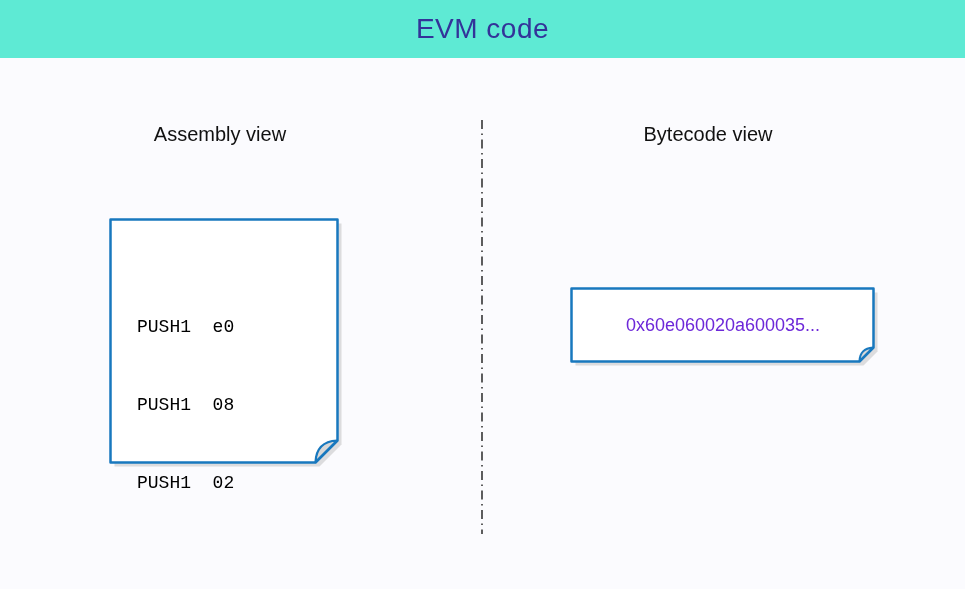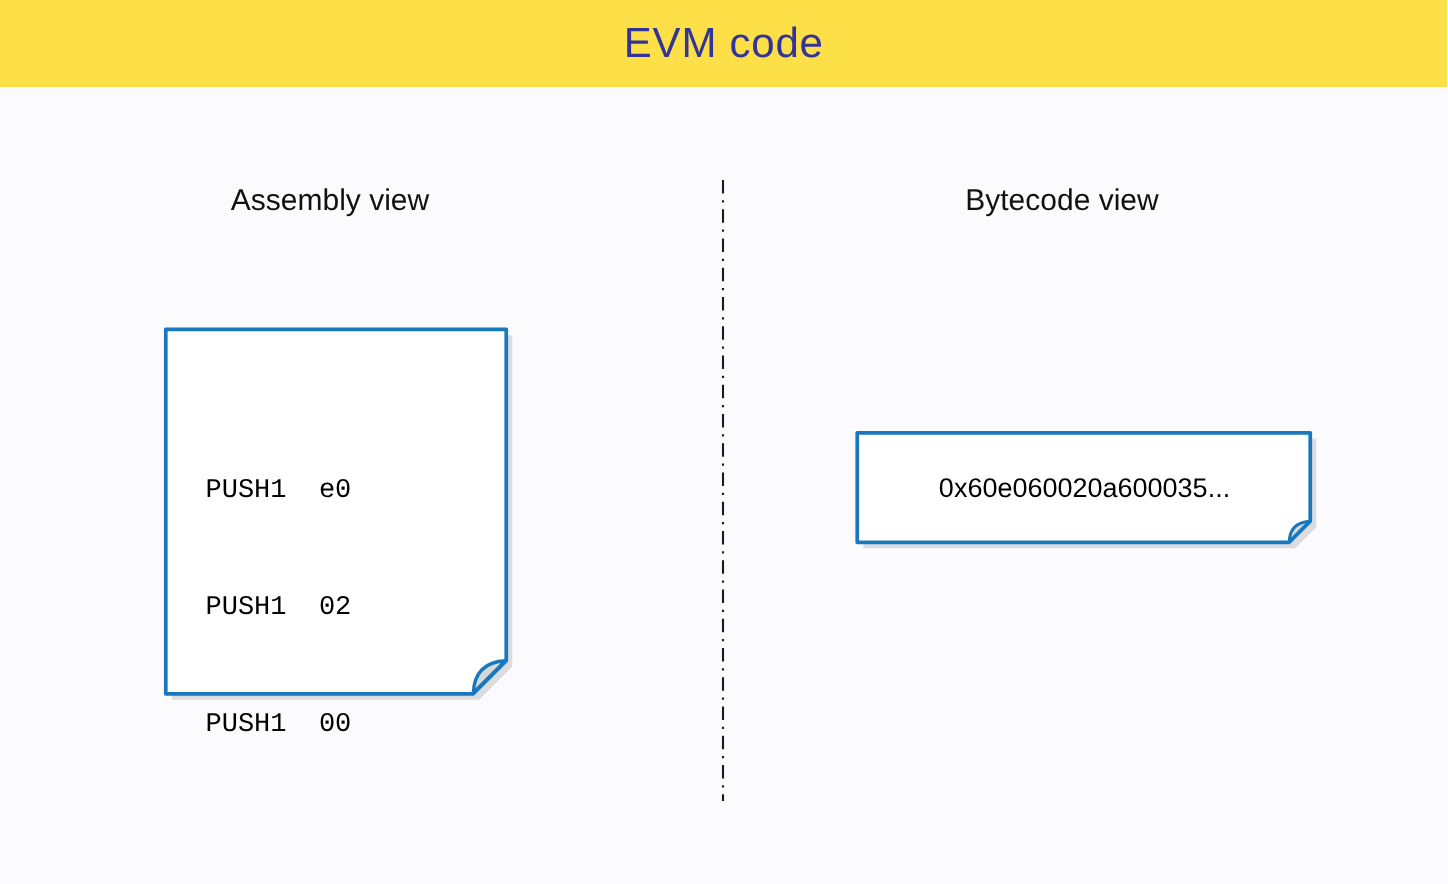--- a/index.html
+++ b/index.html
@@ -13,21 +13,21 @@
   .page {
     position: absolute;
     left: 0; top: 0;
     width: 965px; height: 589px;
     background: #fbfbfe;
   }
   .titlebar {
     position: absolute;
     left: 0; top: 0;
     width: 965px; height: 58px;
-    background: #fde047;
+    background: #5eead4;
     display: flex;
     align-items: center;
     justify-content: center;
   }
   .page-title {
     font-size: 28px;
     font-weight: 400;
     color: #333399;
     letter-spacing: 0.5px;
   }
@@ -60,21 +60,21 @@
   }
   .asm-line { white-space: pre; font-family: Liberation Mono, monospace; }
   .bytecode-text {
     position: absolute;
     left: 572px; top: 289px;
     width: 302px; height: 73px;
     display: flex;
     align-items: center;
     justify-content: center;
     font-size: 18px;
-    color: #000000;
+    color: #6d28d9;
     white-space: pre;
   }
 </style>
 </head>
 <body>
 
 <div class="page">
 
   <header class="titlebar">
     <h1 class="page-title">EVM code</h1>
@@ -88,22 +88,22 @@
   </svg>
 
   <svg class="note-svg note-assembly-svg" width="236" height="253">
     <path d="M5.5,5.5 H232.5 V226.5 L210.5,248.5 H5.5 Z" fill="#c8c8c8" opacity="0.6" stroke="none"></path>
     <path d="M1.5,1.5 H228.5 V222.5 L206.5,244.5 H1.5 Z" fill="#ffffff" stroke="#1878be" stroke-width="2.5" stroke-linejoin="round"></path>
     <path d="M206.5,244 Q207.5,223.5 228,222.5 Z" fill="#d8d8d8" stroke="#1878be" stroke-width="2.2" stroke-linejoin="round"></path>
   </svg>
 
   <div class="asm-lines">
     <div class="asm-line">PUSH1  e0</div>
+    <div class="asm-line">PUSH1  08</div>
     <div class="asm-line">PUSH1  02</div>
-    <div class="asm-line">PUSH1  00</div>
     
     
   </div>
 
   <svg class="note-svg note-bytecode-svg" width="312" height="84">
     <path d="M5.5,5.5 H307.5 V64.5 L293.5,78.5 H5.5 Z" fill="#c8c8c8" opacity="0.6" stroke="none"></path>
     <path d="M1.5,1.5 H303.5 V60.5 L289.5,74.5 H1.5 Z" fill="#ffffff" stroke="#1878be" stroke-width="2.5" stroke-linejoin="round"></path>
     <path d="M289.5,74 Q290,61.5 303,60.5 Z" fill="#d8d8d8" stroke="#1878be" stroke-width="2" stroke-linejoin="round"></path>
   </svg>
 

